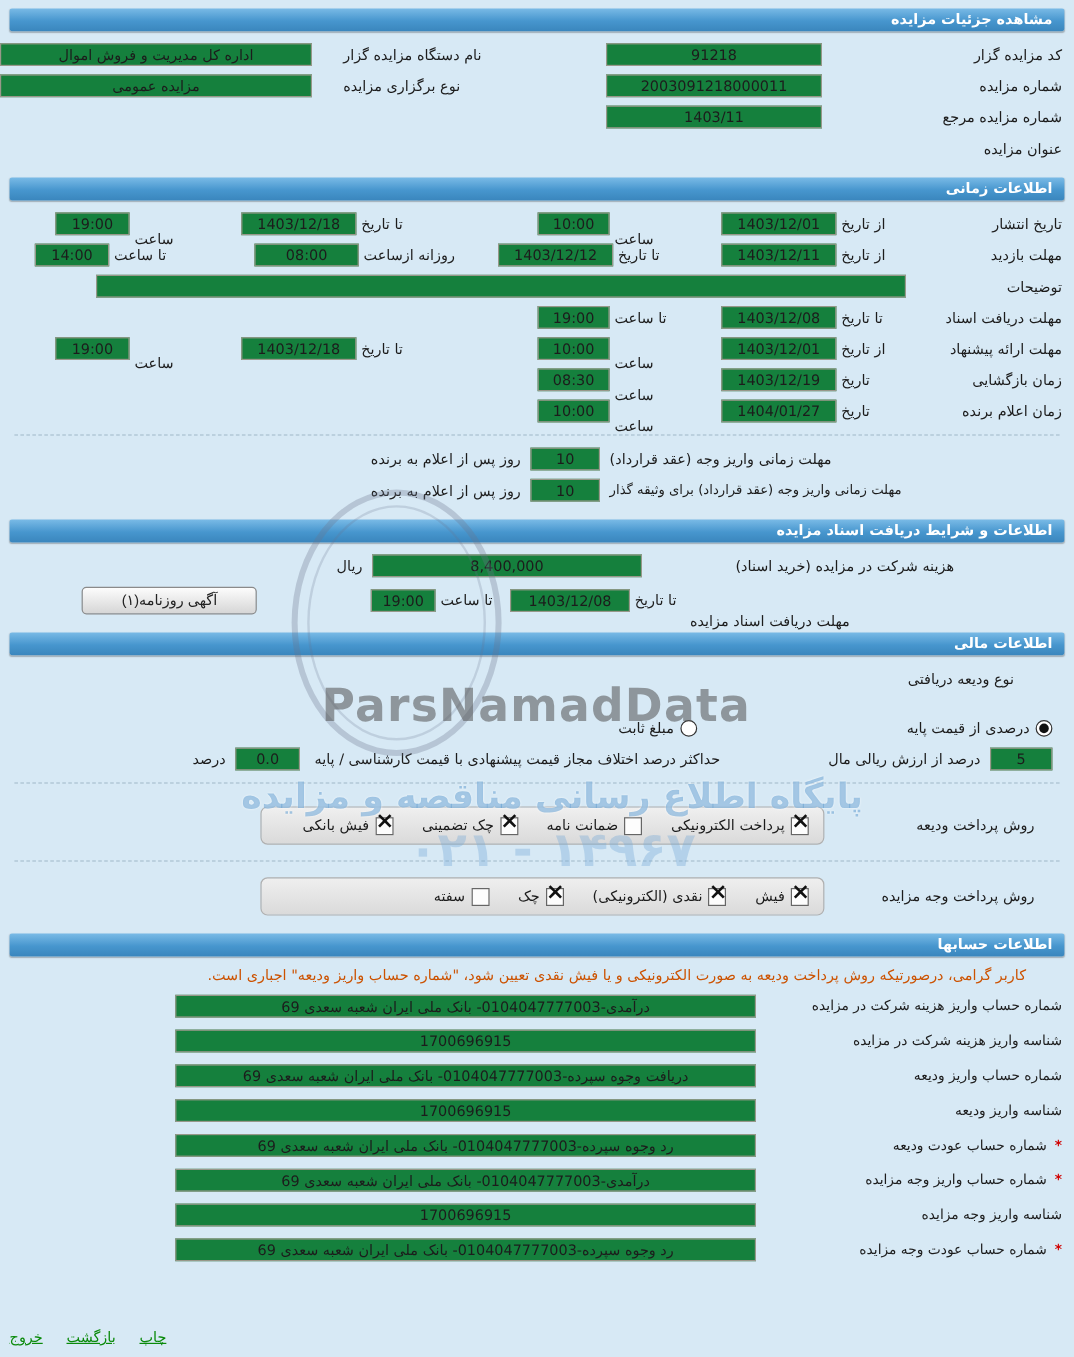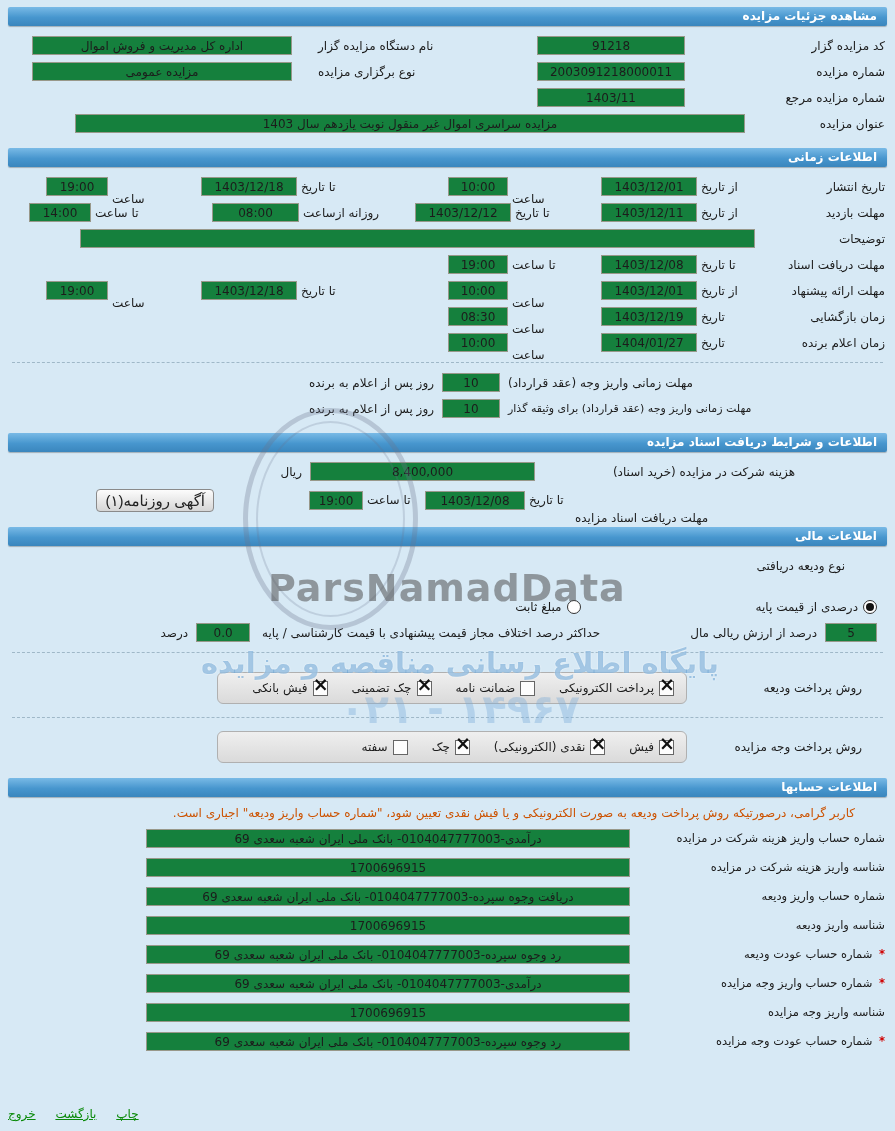--- a/index.html
+++ b/index.html
@@ -40,41 +40,41 @@
   .lc220{width:220px;text-align:left;flex-shrink:0;white-space:nowrap;margin-top:35px;}
   .lc260{width:260px;text-align:right;flex-shrink:0;white-space:nowrap;}
   .lc175{width:175px;text-align:right;flex-shrink:0;white-space:nowrap;}
   .lc255{width:255px;text-align:right;flex-shrink:0;white-space:nowrap;font-size:11.5px;}
   .pdl{width:252px;text-align:left;flex-shrink:0;white-space:nowrap;}
   .pdl.small{font-size:11px;}
   .sub{flex-shrink:0;text-align:left;padding-left:4px;box-sizing:border-box;white-space:nowrap;}
   .sw38{width:38px;margin-top:24px;} .sw50{width:50px;} .sw52{width:52px;} .sw56{width:56px;}
   .sw58{width:58px;} .sw62{width:62px;} .sw92{width:92px;}
   .w52{width:52px;} .w54{width:54px;} .w58{width:58px;} .w60{width:60px;} .w62{width:62px;}
-  .w64{width:87px;} .w96{width:96px;} .w100{width:100px;} .w160{width:148px;} .w225{width:225px;}
+  .w64{width:87px;} .w96{width:96px;} .w100{width:100px;} .w160{width:180px;} .w225{width:225px;}
   .w260{width:260px;} .w484{width:484px;} .w670{width:670px;} .w675{width:675px;}
   .g5{width:5px;} .g8{width:8px;} .g10{width:10px;} .g12{width:12px;} .g24{width:24px;}
   .g28{width:28px;} .g41{width:41px;} .g55{width:55px;} .g65{width:65px;}
   .g90{width:90px;} .g93{width:93px;} .g95{width:95px;} .g175{width:175px;}
   .g5,.g8,.g10,.g12,.g24,.g28,.g41,.g45,.g55,.g65,.g90,.g93,.g95,.g175{flex-shrink:0;height:1px;}
   .dsep{border-top:1px dashed #9fb8c8;margin:9px 12px;}
   .radio{width:12px;height:12px;border:1px solid #333;border-radius:50%;background:#fff;flex-shrink:0;position:relative;}
   .radio.checked::after{content:"";position:absolute;top:2px;left:2px;right:2px;bottom:2px;background:#111;border-radius:50%;}
   .cb{width:13px;height:13px;border:1px solid #666;background:#fdfdfd;flex-shrink:0;position:relative;}
   .cb.checked::after{content:"×";position:absolute;top:-7px;right:-2px;font-size:19px;font-weight:bold;color:#111;line-height:1;}
   .methods{
     display:flex;align-items:center;height:32px;width:470px;box-sizing:border-box;
     background:linear-gradient(#efefef,#dadada);border:1px solid #b0b0b0;border-radius:6px;
     padding:0 12px;flex-shrink:0;
   }
   .mitem{display:flex;align-items:center;}
   .btn{
-    height:23px;line-height:21px;padding:0 8px;box-sizing:border-box;
+    height:23px;line-height:21px;padding:0 32px;box-sizing:border-box;
     background:linear-gradient(#fcfcfc,#d6d6d6);border:1px solid #8a8a8a;border-radius:4px;
-    font-size:15px;color:#222;cursor:pointer;flex-shrink:0;white-space:nowrap;
+    font-size:12px;color:#222;cursor:pointer;flex-shrink:0;white-space:nowrap;
   }
   .warn{margin:8px 40px 4px 10px;text-align:right;color:#cc5200;font-size:12px;white-space:nowrap;}
   .req{color:#d00000;font-weight:bold;margin-left:3px;}
   .footer{position:absolute;bottom:10px;left:0;right:4px;text-align:left;}
   .flink{color:#0a8a0a;text-decoration:underline;margin:0 8px;font-size:12px;cursor:pointer;}
   .watermark{position:absolute;top:0;left:0;width:895px;height:907px;pointer-events:none;z-index:50;}
   .wm-ring{
     position:absolute;left:243px;top:408px;width:165px;height:212px;border-radius:50%;
     border:5px solid rgba(105,115,140,.30);
   }
@@ -114,21 +114,20 @@
     <div class="ybox w160">2003091218000011</div>
     <div class="lbl lc245">نوع برگزاری مزایده</div>
     <div class="ybox w260">مزایده عمومی</div>
   </div>
   <div class="row">
     <div class="lbl lc200">شماره مزایده مرجع</div>
     <div class="ybox w160">1403/11</div>
   </div>
   <div class="row">
     <div class="lbl lc140">عنوان مزایده</div>
-    <div class="ybox w670">مزایده سراسری اموال غیر منقول نوبت یازدهم سال 1403</div>
   </div>
 
   <div class="bar">
     <span>اطلاعات زمانی</span>
   </div>
 
   <div class="row">
     <div class="lbl lct">تاریخ انتشار</div>
     <div class="sub sw58">از تاریخ</div>
     <div class="ybox w96">1403/12/01</div>

